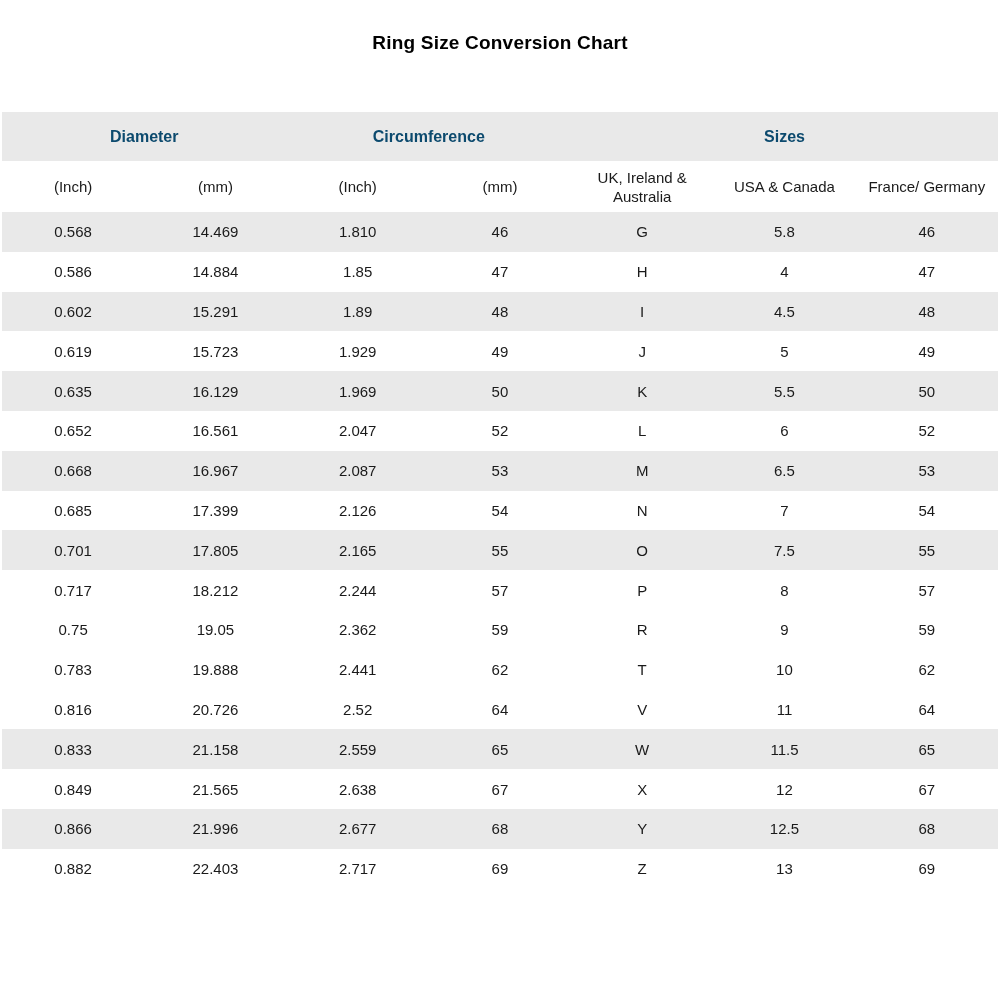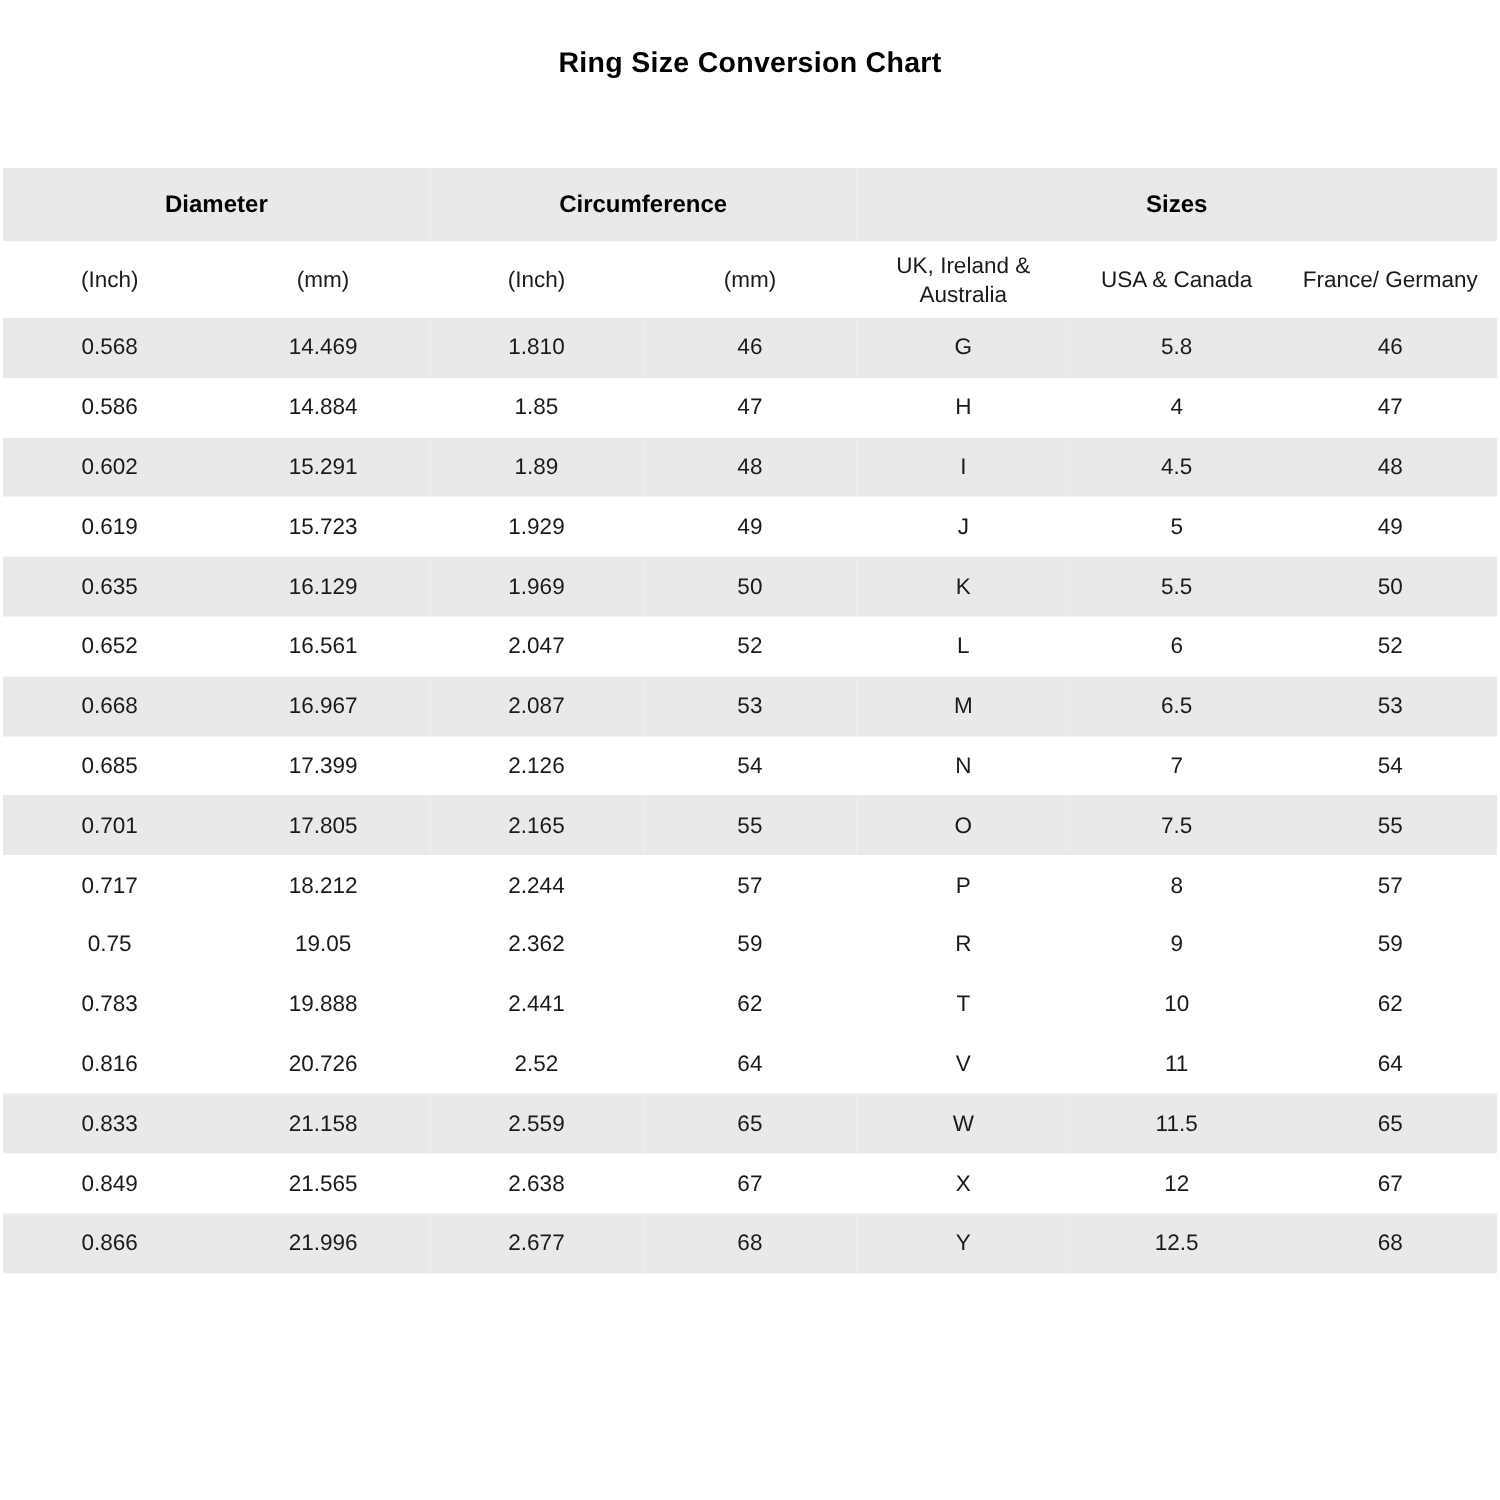--- a/index.html
+++ b/index.html
@@ -41,21 +41,21 @@
   table.conversion-table td {
     padding: 0 6px;
     vertical-align: middle;
     font-weight: normal;
   }
   tr.group-header-row th {
     background: var(--stripe);
     height: 49px;
     font-size: 16px;
     font-weight: bold;
-    color: #000000;
+    color: #0c4a6e;
   }
   tr.column-header-row th {
     background: var(--bg);
     height: 51px;
     font-size: 15px;
     line-height: 19px;
   }
   tbody td {
     height: 39.8px;
     font-size: 15px;
@@ -233,14 +233,23 @@
       </tr>
       <tr class="stripe">
         <td>0.866</td>
         <td>21.996</td>
         <td>2.677</td>
         <td>68</td>
         <td>Y</td>
         <td>12.5</td>
         <td>68</td>
       </tr>
+      <tr>
+        <td>0.882</td>
+        <td>22.403</td>
+        <td>2.717</td>
+        <td>69</td>
+        <td>Z</td>
+        <td>13</td>
+        <td>69</td>
+      </tr>
     </tbody>
 </table>
 
 </body></html>

